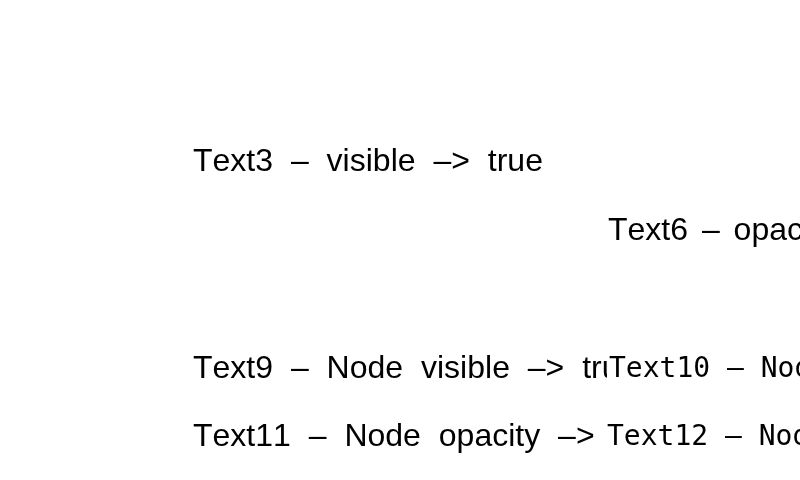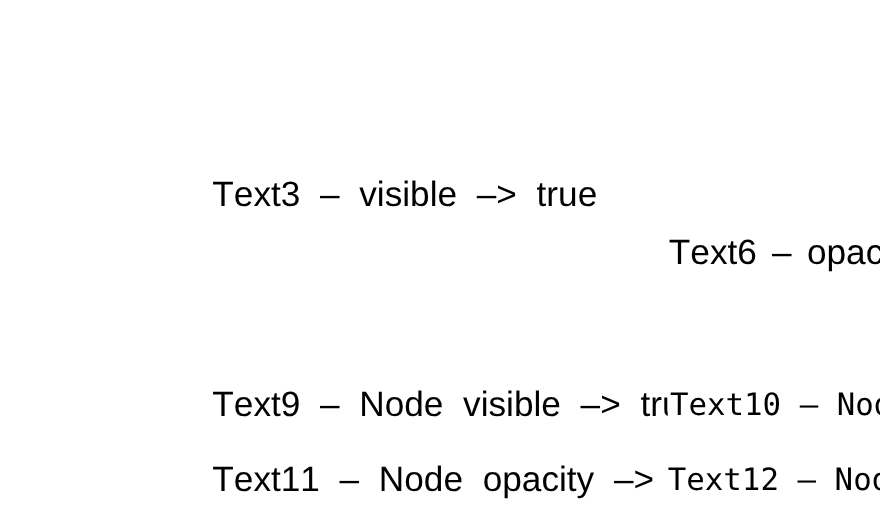--- a/index.html
+++ b/index.html
@@ -24,21 +24,21 @@
   .mono {
     font-family: "DejaVu Sans Mono", monospace;
     font-size: 28px;
     line-height: 28px;
   }
   
   .overlay {
     background: #ffffff;
     padding: 6px 0 8px 2px;
   }
-  #lbl-text3  { left: 193px; top: 144px; margin-top: 16px; }
+  #lbl-text3  { left: 193px; top: 144px; }
   #lbl-text6  { left: 608px; top: 213px; word-spacing: 5px; }
   #lbl-text9  { left: 193px; top: 351px; }
   #lbl-text10 { left: 607px; top: 348px; }
   #lbl-text11 { left: 193px; top: 419px; }
   #lbl-text12 { left: 605px; top: 416px; }
 </style>
 </head>
 <body>
 
 <div id="lbl-text3" class="lbl sans">Text3 – visible –&gt; true</div>

